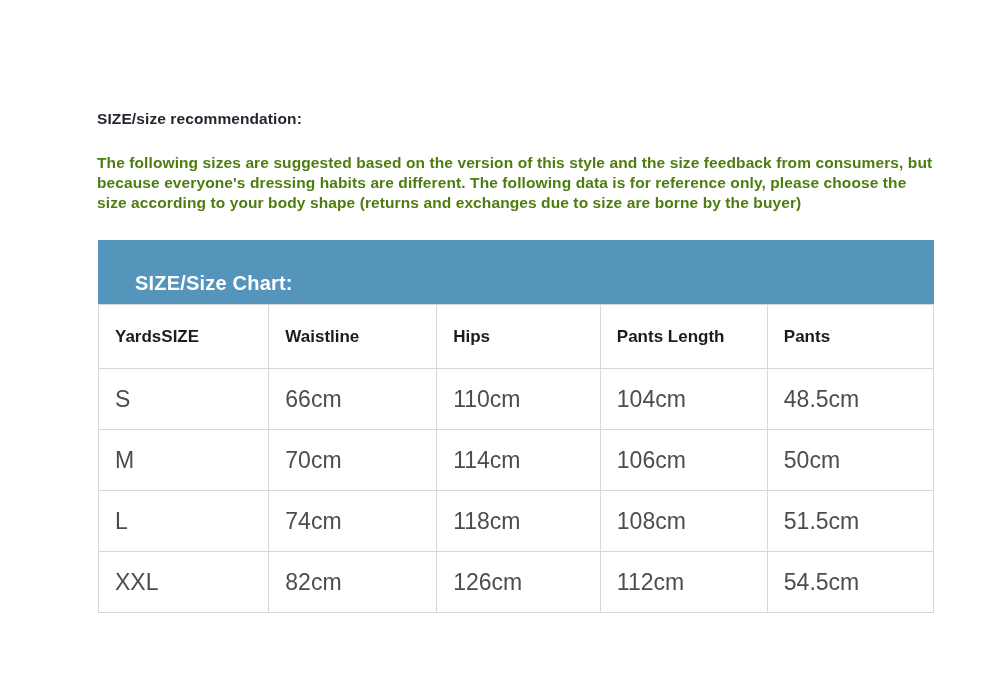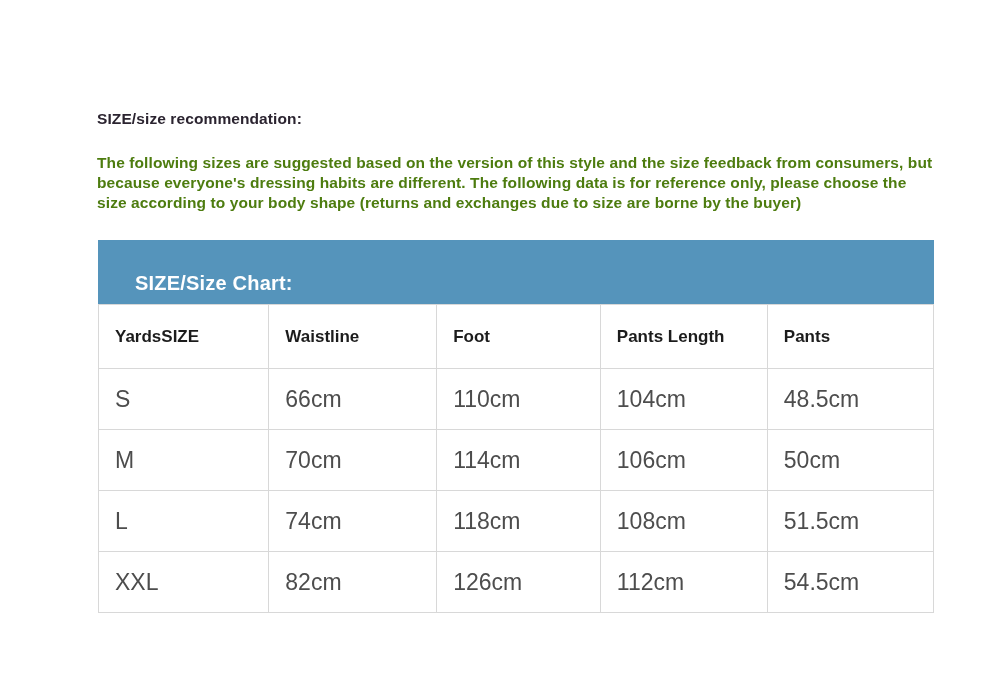--- a/index.html
+++ b/index.html
@@ -64,21 +64,21 @@
         <col style="width:20.4%">
           <col style="width:20.1%">
           <col style="width:19.6%">
           <col style="width:20.0%">
           <col style="width:19.9%">
       </colgroup>
       <thead>
         <tr>
           <th>YardsSIZE</th>
           <th>Waistline</th>
-          <th>Foot</th>
+          <th>Hips</th>
           <th>Pants Length</th>
           <th>Pants</th>
         </tr>
       </thead>
       <tbody>
         <tr>
           <td>S</td>
           <td>66cm</td>
           <td>110cm</td>
           <td>104cm</td>

